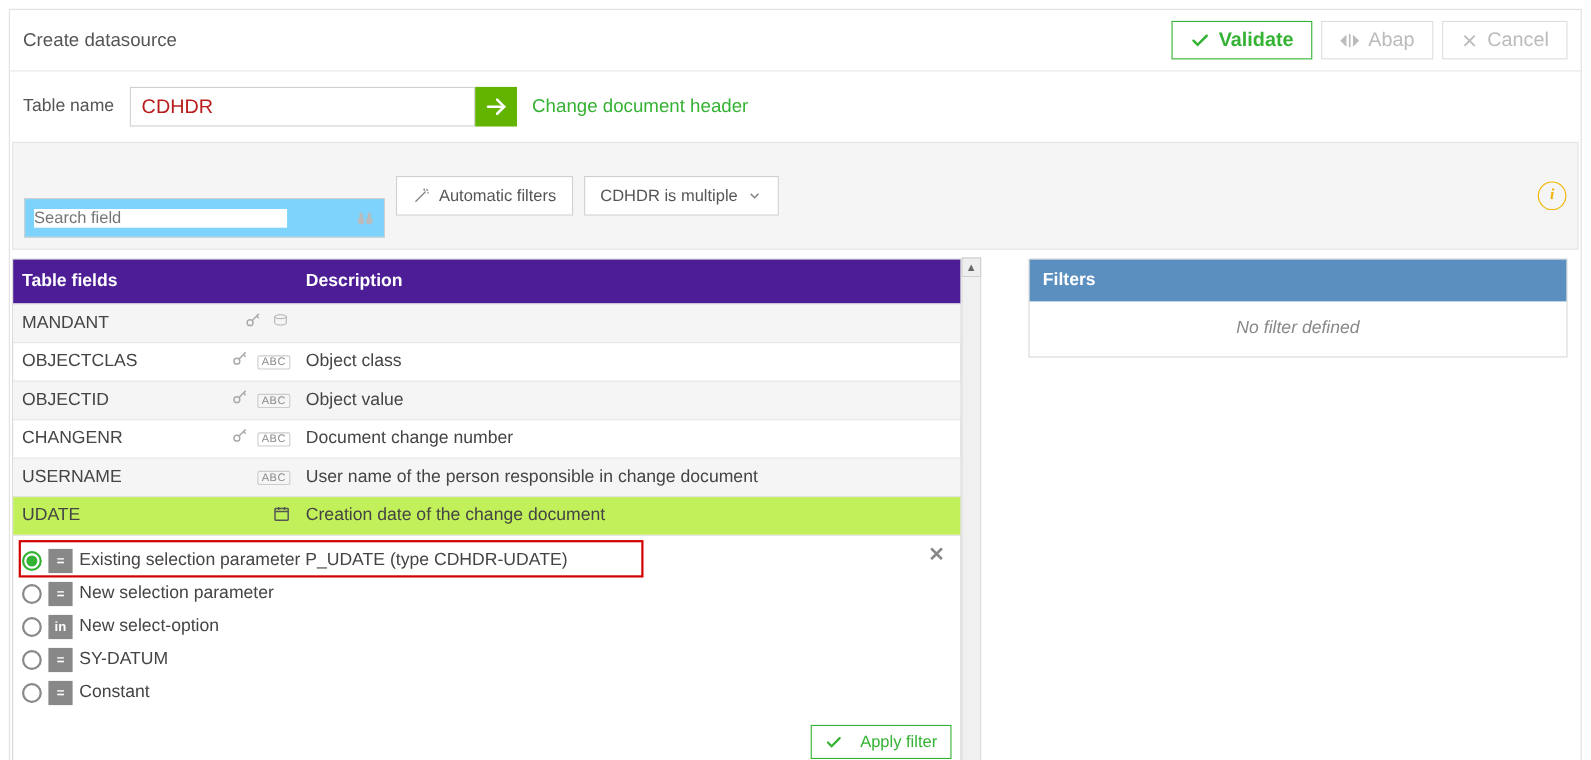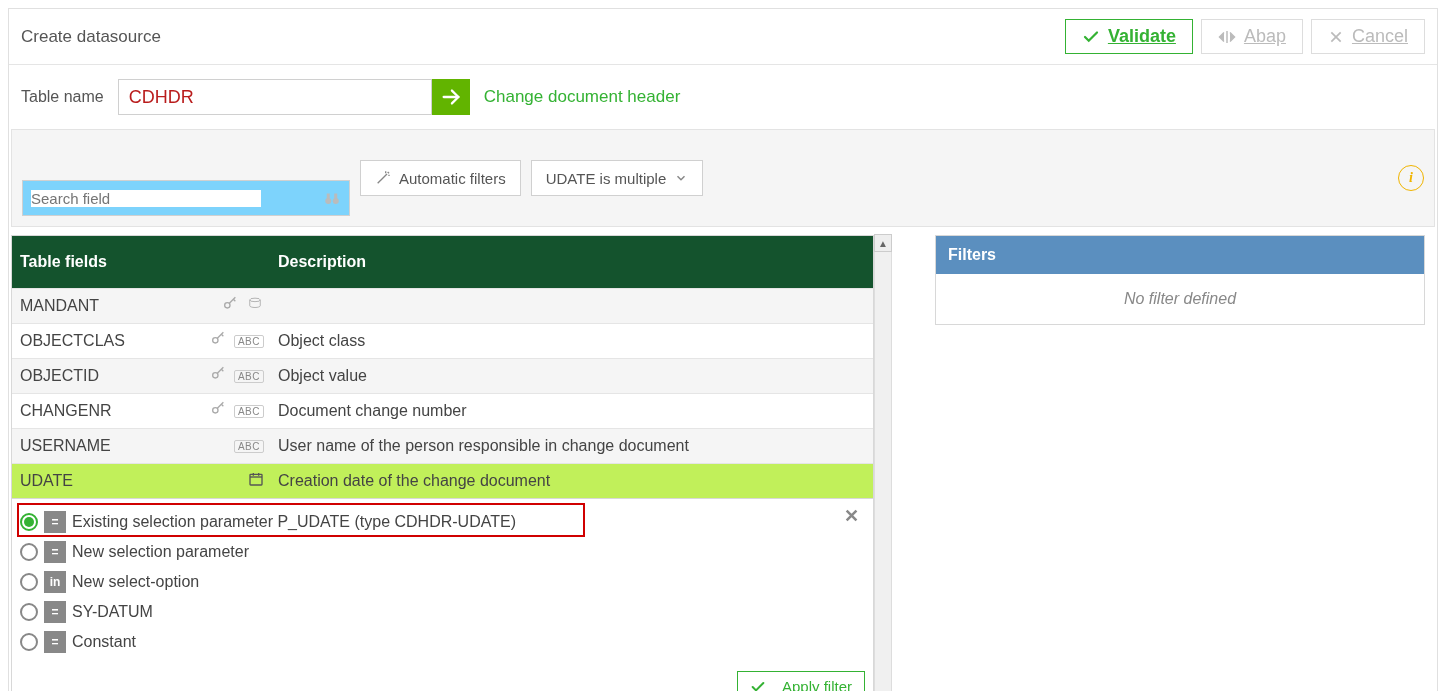--- a/index.html
+++ b/index.html
@@ -14,21 +14,21 @@
   .panel { border: 1px solid #e0e0e0; }
   .header-row {
     display: flex; align-items: center; justify-content: space-between;
     padding: 10px 12px 10px 12px; border-bottom: 1px solid #e5e5e5;
   }
   .title { font-size: 17px; color: #555; }
   .header-buttons { display: flex; gap: 8px; }
   .btn {
     display: inline-flex; align-items: center; gap: 8px;
     padding: 6px 16px; border: 1px solid #ccc; background: #fff;
-    font-size: 18px; cursor: pointer; text-decoration: underline;
+    font-size: 18px; cursor: pointer;
   }
   .btn-validate { color: #34b233; border-color: #34b233; font-weight: bold; }
   .btn-validate svg { stroke: #34b233; }
   .btn-disabled { color: #bbb; border-color: #ddd; cursor: default; }
   .btn-disabled svg { stroke: #bbb; fill: #bbb; }
 
   .tablename-row {
     display: flex; align-items: center; gap: 14px;
     padding: 14px 12px 14px 12px;
   }
@@ -68,22 +68,22 @@
     color: #f0b400; font-weight: bold; font-family: Georgia, serif; font-style: italic;
   }
 
   .body-row { display: flex; gap: 44px; padding: 0 2px; align-items: flex-start; }
   .left-col { width: 880px; position: relative; }
   .right-col { width: 490px; }
 
   .grid { border: 1px solid #d8d8d8; }
   .grid-header, .grid-row { display: flex; align-items: center; }
   .grid-header {
-    background: #14532d; color: #fff; font-weight: bold; font-size: 16px;
-    height: 52px;
+    background: #4c1d95; color: #fff; font-weight: bold; font-size: 16px;
+    height: 40px;
     justify-content: space-between;
   }
   .col-field { width: 260px; padding-left: 8px; display: flex; align-items: center; }
   .col-desc { flex: 1; padding-left: 6px; }
   .grid-row {
     height: 35px; font-size: 16px; color: #444;
     border-top: 1px solid #e5e5e5;
   }
   .grid-row.alt { background: #f5f5f5; }
   .grid-row.selected { background: #c1f05a; }
@@ -204,21 +204,21 @@
     <button class="tool-btn">
       <svg width="16" height="16" viewBox="0 0 24 24" fill="none" stroke="#888" stroke-width="2">
           <line x1="4" y1="20" x2="18" y2="6"></line>
           <line x1="19" y1="3" x2="21" y2="5"></line>
           <line x1="16" y1="2" x2="16" y2="5"></line>
           <line x1="20" y1="8" x2="22" y2="8"></line>
         </svg>
       <span>Automatic filters</span>
     </button>
     <button class="tool-btn">
-      <span>UDATE is multiple</span>
+      <span>CDHDR is multiple</span>
       <svg width="14" height="14" viewBox="0 0 24 24" fill="none" stroke="#888" stroke-width="2.5">
           <polyline points="6 9 12 15 18 9"></polyline>
         </svg>
     </button>
     <span class="info-icon">i</span>
   </div>
 
   <div class="body-row">
     <div class="left-col">
       <div class="scroll-arrow">▲</div>

